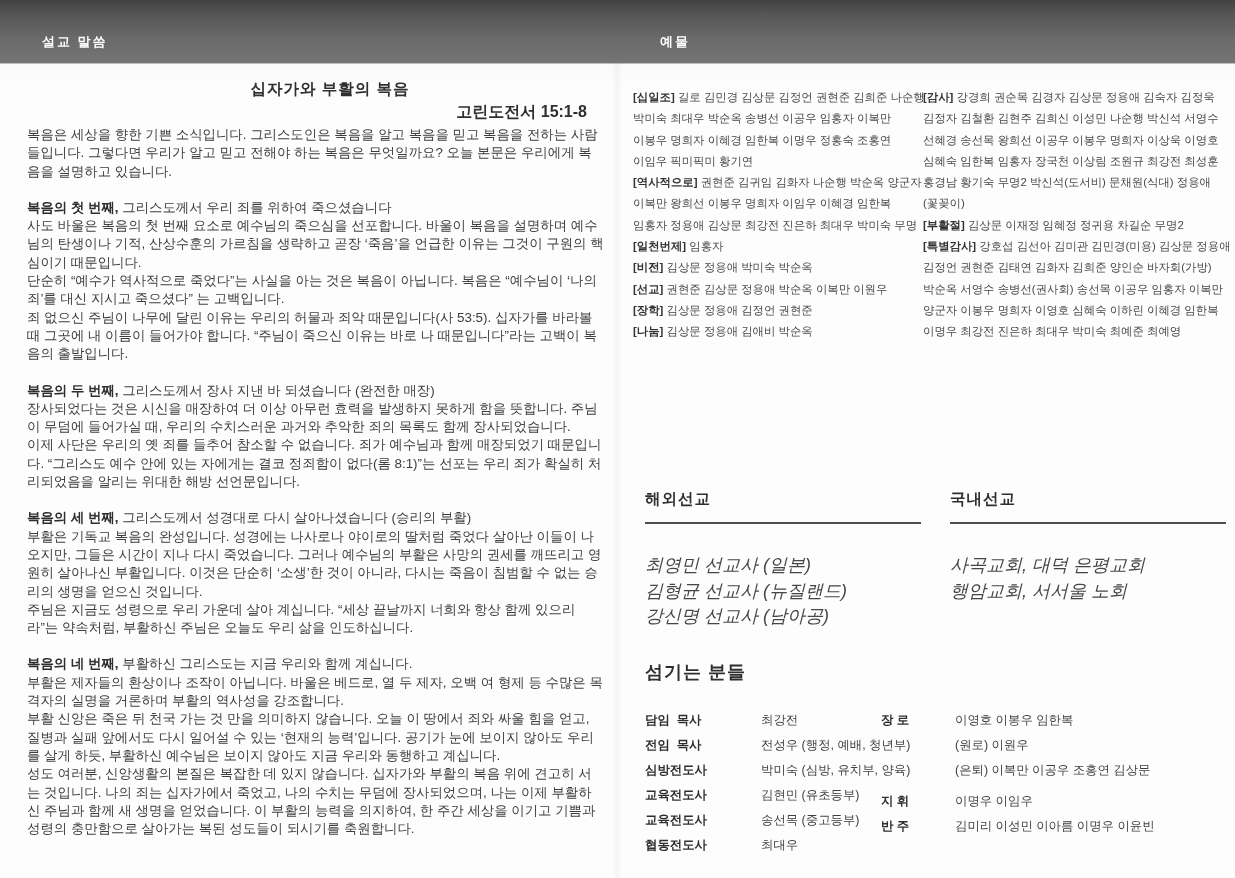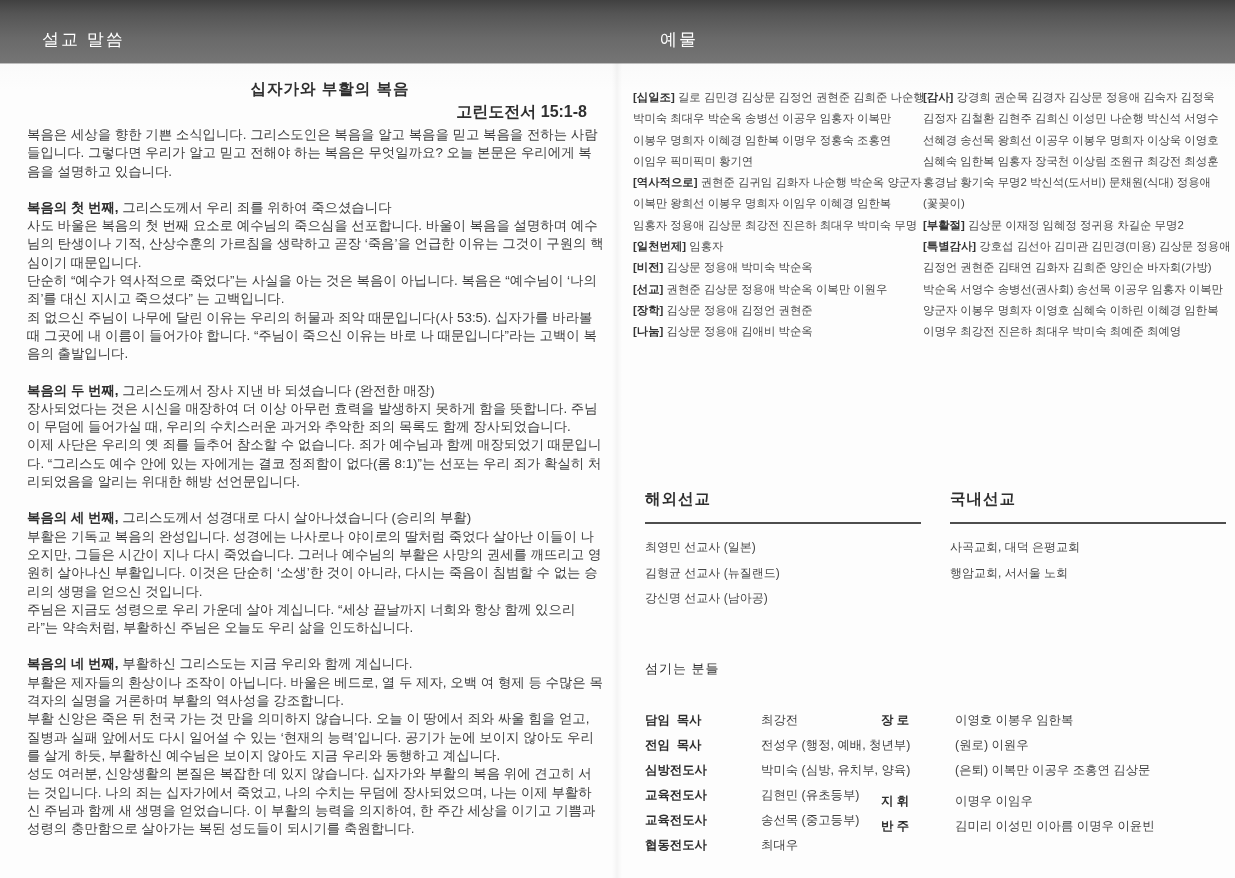--- a/index.html
+++ b/index.html
@@ -7,21 +7,21 @@
     position:relative;width:1235px;height:878px;overflow:hidden;
     background:linear-gradient(180deg,#f3f3f3 0px,#fdfdfd 90px,#fdfdfd 100%);
     font-family:"Liberation Sans","DejaVu Sans",sans-serif;color:#3d3d3d;
   }
   
   .topbar{
     position:absolute;top:0;left:0;width:1235px;height:63px;
     background:linear-gradient(180deg,#414141 0%,#555555 22%,#696969 60%,#757575 100%);
     box-shadow:0 1px 0 #bdbdbd;
   }
-  .bar-title{position:absolute;bottom:12px;color:#ffffff;font-weight:normal;font-size:17px;letter-spacing:2px;}
+  .bar-title{position:absolute;bottom:12px;color:#ffffff;font-weight:bold;font-size:13px;letter-spacing:2px;}
   .bar-title.l{left:42px;}
   .bar-title.r{left:660px;margin-top:9px;}
   
   .fold{position:absolute;top:63px;left:612px;width:10px;height:815px;
     background:linear-gradient(90deg,rgba(0,0,0,0) 0%,rgba(0,0,0,0.035) 50%,rgba(0,0,0,0) 100%);}
 
   
   .sermon-title{position:absolute;top:79px;left:30px;width:600px;text-align:center;
     font-weight:bold;font-size:15.5px;color:#2f2f2f;letter-spacing:1px;}
   .scripture{position:absolute;top:102px;left:27px;width:560px;text-align:right;
@@ -37,23 +37,23 @@
   .offer-col{position:absolute;top:87px;font-size:11.4px;line-height:21.3px;color:#464646;word-break:keep-all;}
   .offer-col.left{left:633px;width:292px;}
   .offer-col.right{left:923px;width:310px;}
   .offer-item b{font-weight:bold;color:#333333;}
 
   .mission{position:absolute;top:489px;width:276px;}
   .mission.overseas{left:645px;}
   .mission.domestic{left:950px;}
   .mission-title{font-weight:bold;font-size:15.5px;letter-spacing:1px;color:#2f2f2f;
     padding-bottom:12px;border-bottom:2px solid #4e4e4e;}
-  .mission-list{margin:11px 0 0 0;padding:0;list-style:none;font-size:12px;line-height:25.5px;color:#464646;}
+  .mission-list{margin:29px 0 0 0;padding:0;list-style:none;font-size:18px;line-height:25.5px;color:#464646;font-style:italic;}
 
-  .servants-title{position:absolute;top:660px;left:645px;font-weight:normal;font-size:13px;
+  .servants-title{position:absolute;top:660px;left:645px;font-weight:bold;font-size:18px;
     letter-spacing:1px;color:#2f2f2f;}
   .roster{position:absolute;top:708px;font-size:12.4px;line-height:25px;color:#3f3f3f;}
   .roster.left{left:645px;width:300px;}
   .roster.right{left:881px;width:354px;}
   .roster-row{display:flex;}
   .roster-row .role{font-weight:bold;color:#2e2e2e;white-space:pre;flex:0 0 auto;}
   .roster.left .role{width:86px;}
   .roster.right .role{width:44px;}
   .roster-row.indent{padding-left:44px;}
   .roster-row.gap{margin-top:6px;}

